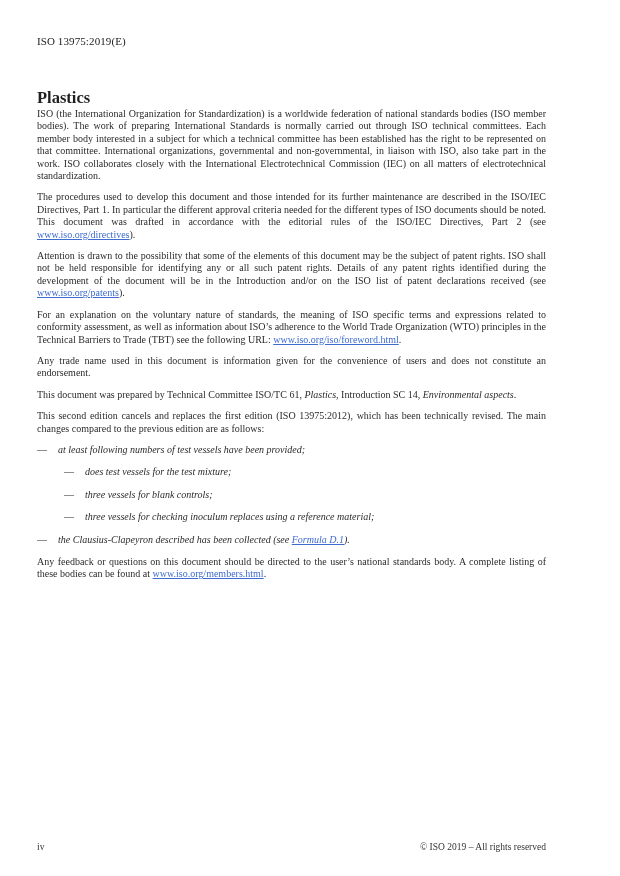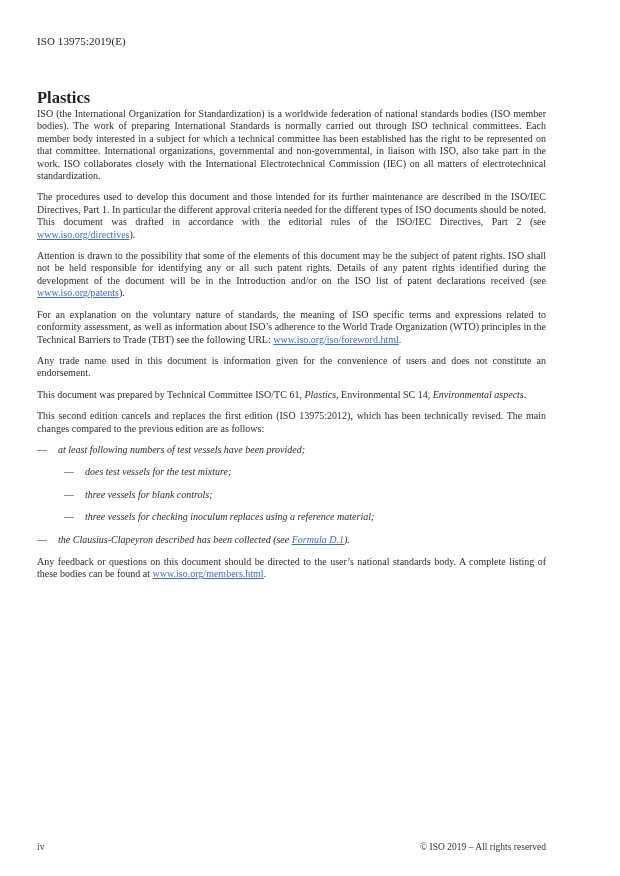--- a/index.html
+++ b/index.html
@@ -83,21 +83,21 @@
     <p>ISO (the International Organization for Standardization) is a worldwide federation of national standards bodies (ISO member bodies). The work of preparing International Standards is normally carried out through ISO technical committees. Each member body interested in a subject for which a technical committee has been established has the right to be represented on that committee. International organizations, governmental and non-governmental, in liaison with ISO, also take part in the work. ISO collaborates closely with the International Electrotechnical Commission (IEC) on all matters of electrotechnical standardization.</p>
 
     <p><span>The procedures used to develop this document and those intended for its further maintenance are described in the ISO/IEC Directives, Part 1. In particular the different approval criteria needed for the different types of ISO documents should be noted. This document was drafted in accordance with the editorial rules of the ISO/IEC Directives, Part 2 (see </span><a class="doc-link">www.iso.org/directives</a><span>).</span></p>
 
     <p><span>Attention is drawn to the possibility that some of the elements of this document may be the subject of patent rights. ISO shall not be held responsible for identifying any or all such patent rights. Details of any patent rights identified during the development of the document will be in the Introduction and/or on the ISO list of patent declarations received (see </span><a class="doc-link">www.iso.org/patents</a><span>).</span></p>
 
     <p><span>For an explanation on the voluntary nature of standards, the meaning of ISO specific terms and expressions related to conformity assessment, as well as information about ISO’s adherence to the World Trade Organization (WTO) principles in the Technical Barriers to Trade (TBT) see the following URL: </span><a class="doc-link">www.iso.org/iso/foreword.html</a><span>.</span></p>
 
     <p>Any trade name used in this document is information given for the convenience of users and does not constitute an endorsement.</p>
 
-    <p><span>This document was prepared by Technical Committee ISO/TC 61, </span><em class="it">Plastics</em><span>, Environmental SC 14, </span><em class="it">Environmental aspects</em><span>.</span></p>
+    <p><span>This document was prepared by Technical Committee ISO/TC 61, </span><em class="it">Plastics</em><span>, Introduction SC 14, </span><em class="it">Environmental aspects</em><span>.</span></p>
 
     <p>This second edition cancels and replaces the first edition (ISO 13975:2012), which has been technically revised. The main changes compared to the previous edition are as follows:</p>
 
     <div class="list">
 
       <div class="list-item level-1">
         <span class="dash">—</span>
         <span class="item-text">at least following numbers of test vessels have been provided;</span>
       </div>
 

